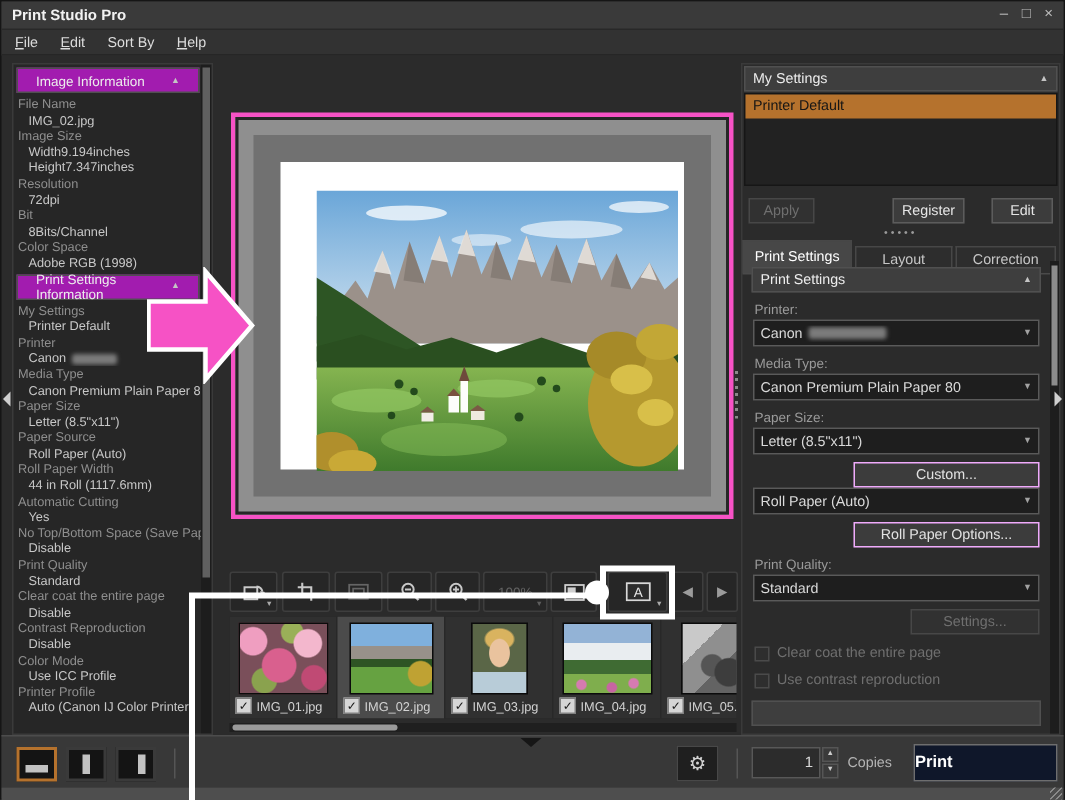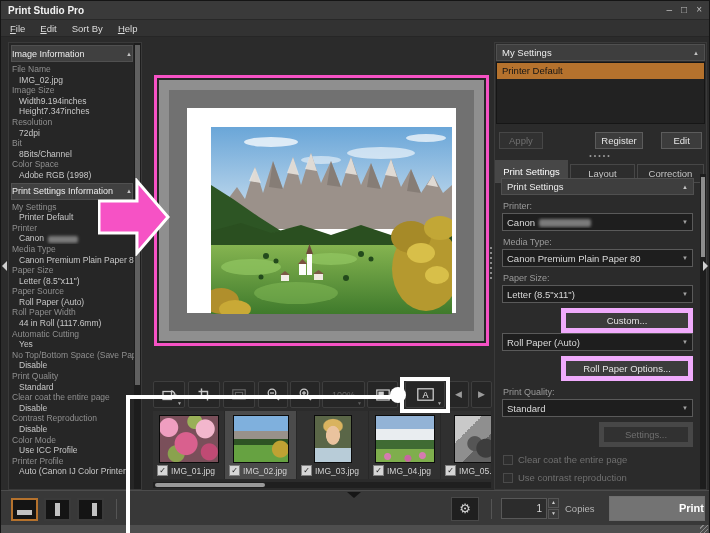--- a/index.html
+++ b/index.html
@@ -14,22 +14,22 @@
   .win-controls span{cursor:default;}
   .menubar{position:absolute;left:0;top:19px;right:0;height:17px;background:#323232;
     border-bottom:1px solid #262626;display:flex;gap:15px;align-items:center;padding:0 9px;
     font-size:9.5px;color:#dcdcdc;box-sizing:border-box;}
   .menu-item u{text-decoration:underline;}
 
   
   .left-panel{position:absolute;left:7px;top:41px;width:134px;height:448px;background:#262626;
     border:1px solid #3a3a3a;box-sizing:border-box;overflow:hidden;}
   .lp-content{position:absolute;left:0;top:0;right:7px;bottom:0;overflow:hidden;}
-  .lp-header{height:15px;background:#404040;border:1px solid #505050;margin:2px 1px 2px 2px;
-    display:flex;align-items:center;justify-content:space-between;padding:0 0;
+  .lp-header{height:15px;background:#a21caf;border:1px solid #505050;margin:2px 1px 2px 2px;
+    display:flex;align-items:center;justify-content:space-between;padding:0 12px;
     font-size:9px;color:#ececec;}
   .tri{font-size:6px;color:#c4c4c4;}
   .lp-label{font-size:8.5px;color:#8f8f8f;padding:0 3px;line-height:10.6px;white-space:nowrap;overflow:hidden;}
   .lp-value{font-size:8.5px;color:#c8c8c8;padding:0 3px 0 10px;line-height:10.6px;white-space:nowrap;overflow:hidden;}
   .lp-scroll{position:absolute;right:0;top:0;width:7px;height:100%;background:#1d1d1d;}
   .lp-thumb{position:absolute;left:1px;top:2px;width:5px;height:340px;background:#606060;}
   .redact{display:inline-block;width:30px;height:7px;background:#7b7b7b;border-radius:2px;
     margin-left:4px;filter:blur(1.5px);vertical-align:middle;}
   .redact-wide{width:52px;height:8px;}
 
@@ -103,21 +103,21 @@
   .tab{background:#2d2d2d;border:1px solid #474747;border-bottom:none;color:#c6c6c6;
     padding:3px 0;text-align:center;margin-right:2px;font-size:9.5px;}
   .tab.active{background:#474747;color:#fff;padding:5px 0;}
   .rp-content{position:absolute;left:1px;right:7px;top:131px;bottom:1px;overflow:hidden;padding:2px 5px 0 5px;}
   .fld{font-size:9px;color:#9a9a9a;margin:6px 0 2px 2px;}
   .dd{height:16px;background:#1e1e1e;border:1px solid #5a5a5a;display:flex;align-items:center;
     padding:0 4px;margin:0 1px;}
   .dd .dd-text{flex:1;font-size:9.5px;color:#dadada;white-space:nowrap;overflow:hidden;}
   .dd .dd-caret{font-size:6px;color:#a2a2a2;}
   .btn-row{text-align:right;margin:5px 1px 0;}
-  .push{display:inline-block;background:#3c3c3c;border:5px solid #f0abfc;color:#e2e2e2;
+  .push{display:inline-block;background:#3c3c3c;border:1px solid #f0abfc;color:#e2e2e2;
     font-size:9.5px;padding:2px 0;text-align:center;}
   .push.dimmed{color:#6f6f6f;background:#313131;border-color:#474747;}
   .cb-row{display:flex;align-items:center;gap:5px;margin:7px 2px 0;}
   .cb-dim{width:8px;height:8px;background:#2e2e2e;border:1px solid #4a4a4a;}
   .cb-label{font-size:9.5px;color:#6f6f6f;}
   .rp-scroll{position:absolute;right:0;top:131px;width:6px;bottom:0;background:#1d1d1d;}
   .rp-thumb{position:absolute;left:1px;top:3px;width:4px;height:80px;background:#8c8c8c;}
 
   
   .bottom-bar{position:absolute;left:0;top:489px;right:0;height:35px;background:#383838;
@@ -130,22 +130,22 @@
   .gear-btn{position:absolute;left:450px;top:6px;width:28px;height:24px;background:#1f1f1f;
     border:1px solid #484848;color:#d2d2d2;font-size:13px;line-height:22px;text-align:center;box-sizing:border-box;}
   .bb-sep{position:absolute;left:490px;top:8px;width:1px;height:20px;background:#555;}
   .copies-box{position:absolute;left:500px;top:7px;width:46px;height:21px;background:#2c2c2c;
     border:1px solid #585858;box-sizing:border-box;color:#dadada;font-size:10px;line-height:19px;
     text-align:right;padding-right:4px;}
   .spinner{position:absolute;left:547px;top:7px;width:11px;height:21px;display:flex;flex-direction:column;gap:1px;}
   .spin-btn{flex:1;background:#3a3a3a;border:1px solid #555;font-size:5px;line-height:7px;color:#ccc;
     text-align:center;box-sizing:border-box;}
   .copies-label{position:absolute;left:564px;top:12px;font-size:9.5px;color:#b5b5b5;}
-  .print-btn{position:absolute;left:608px;top:5px;width:96px;height:25px;background:#737373;
-    border:1px solid #6e6e6e;color:#fff;font-size:11px;font-weight:bold;text-align:right;
+  .print-btn{position:absolute;left:608px;top:5px;width:96px;height:25px;background:#0f172a;
+    border:1px solid #6e6e6e;color:#fff;font-size:11px;font-weight:bold;text-align:left;
     line-height:23px;box-sizing:border-box;}
   .status-strip{position:absolute;left:0;top:524px;right:0;height:9px;background:#4e4e4e;}
   .resize-grip{position:absolute;right:1px;bottom:1px;width:8px;height:8px;
     background:repeating-linear-gradient(135deg,transparent 0 2px,#8a8a8a 2px 3px);}
 
   
   .callout-hline{position:absolute;left:125px;top:394px;width:272px;height:4px;background:#fff;z-index:28;}
   .callout-vline{position:absolute;left:125px;top:396px;width:4px;height:137px;background:#fff;z-index:28;}
   .callout-dot{position:absolute;left:389px;top:388px;width:16px;height:16px;border-radius:50%;background:#fff;z-index:30;}
   .callout-box{position:absolute;left:399px;top:376px;width:50px;height:36px;border:4px solid #fff;

